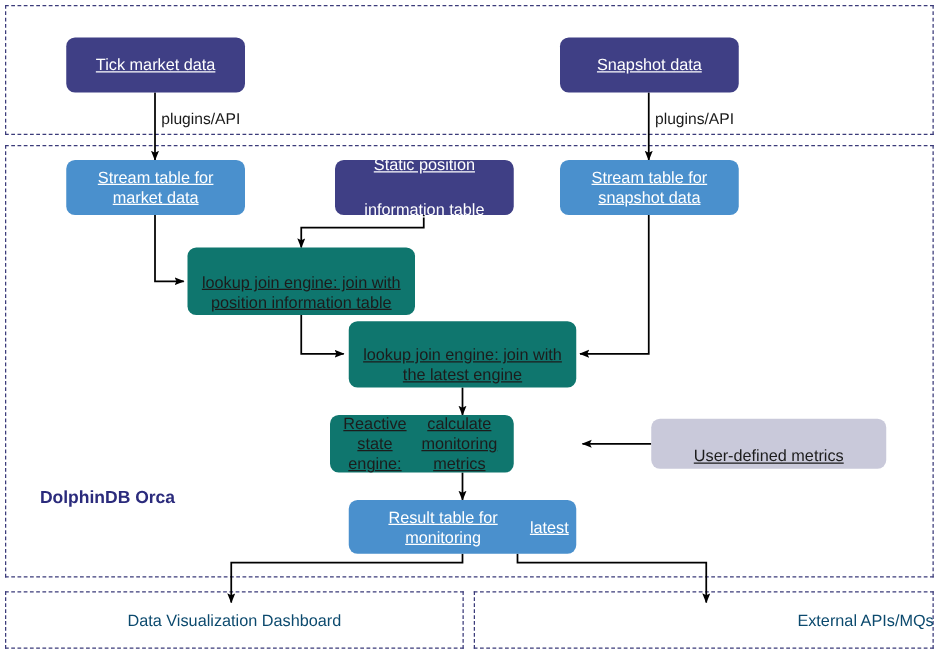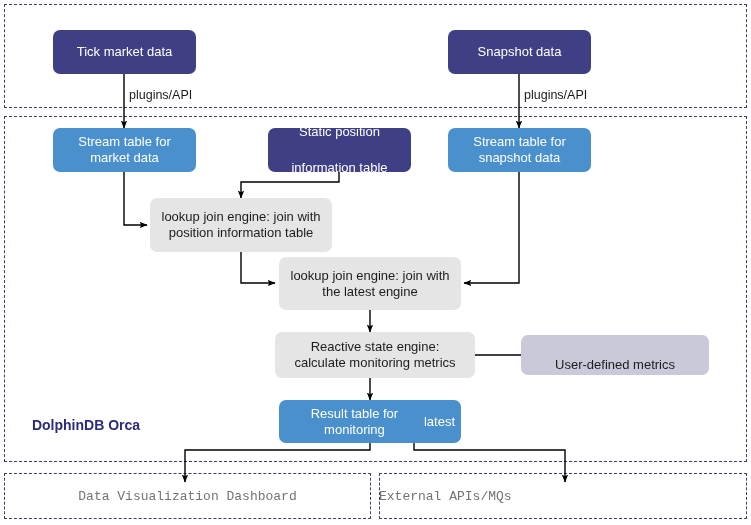--- a/index.html
+++ b/index.html
@@ -35,34 +35,35 @@
     box-sizing: border-box;
     border-radius: 7px;
     display: flex;
     align-items: center;
     justify-content: center;
     text-align: center;
     font-size: 13px;
     line-height: 16px;
     padding: 2px 6px;
   }
-  .node span { display: block; }
+  .node span { display: block; text-decoration: underline; }
   .node.navy {
     background: #3f3f85;
     color: #ffffff;
     font-weight: normal;
   }
   .node.blue {
     background: #4a90cd;
     color: #ffffff;
     justify-content: center;
   }
   .node.orange {
-    background: #e5e5e5;
+    background: #0f766e;
     color: #1c1c1c;
+    justify-content: flex-end;
   }
   .node.lav {
     background: #c9c9da;
     color: #1c1c1c;
     align-items: flex-end;
   }
   .brand {
     position: absolute;
     color: #2b2b7c;
     font-weight: bold;
@@ -71,45 +72,44 @@
     text-align: center;
   }
   .edge-label {
     position: absolute;
     font-size: 12.5px;
     color: #1a1a1a;
     white-space: nowrap;
   }
   .bottom-text {
     position: absolute;
-    color: #737373;
+    color: #0c4a6e;
     font-size: 13px;
     line-height: 16px;
     white-space: nowrap;
-    font-family: Liberation Mono, monospace;
   }
   svg#wires {
     position: absolute;
     left: 0; top: 0;
     width: 751px; height: 525px;
     pointer-events: none;
   }
 </style>
 </head>
 <body>
 
 <div id="stage">
 
   <div class="region" style="left:4px; top:4px; width:743px; height:104px;"></div>
   <div class="region" style="left:4px; top:116px; width:743px; height:346px;"></div>
   <div class="region" style="left:4px; top:473px; width:367px; height:46px;"></div>
   <div class="region" style="left:379px; top:473px; width:368px; height:46px;"></div>
 
 
-  <div class="brand" style="left:26px; top:416px; width:120px;">
+  <div class="brand" style="left:26px; top:388px; width:120px;">
     <span>DolphinDB</span>
     <span>Orca</span>
   </div>
 
   <svg id="wires" viewBox="0 0 751 525">
     <defs>
       <marker id="ah" markerWidth="9" markerHeight="9" refX="7.4" refY="3.2" orient="auto" markerUnits="userSpaceOnUse">
         <path d="M0,0 L8,3.2 L0,6.4 L1.6,3.2 z" fill="#000000"></path>
       </marker>
     </defs>
@@ -165,33 +165,33 @@
   <div class="node orange" style="left:150px; top:198px; width:182px; height:54px; flex-direction:column;">
     <span>lookup join engine: join with</span>
     <span>position information table</span>
   </div>
 
   <div class="node orange" style="left:279px; top:257px; width:182px; height:53px; flex-direction:column;">
     <span>lookup join engine: join with</span>
     <span>the latest engine</span>
   </div>
 
-  <div class="node orange" style="left:275px; top:332px; width:200px; height:46px; flex-direction:column;">
+  <div class="node orange" style="left:264px; top:332px; width:147px; height:46px; ">
     <span>Reactive state engine:</span>
     <span>calculate monitoring metrics</span>
   </div>
 
   <div class="node lav" style="left:521px; top:335px; width:188px; height:40px;">
     <span>User-defined metrics</span>
   </div>
 
   <div class="node blue" style="left:279px; top:400px; width:182px; height:43px; flex-direction:row;">
     <span>Result table for monitoring</span>
     <span>latest</span>
   </div>
 
   <div class="edge-label" style="left:129px; top:88px;">plugins/API</div>
   <div class="edge-label" style="left:524px; top:88px;">plugins/API</div>
 
   <div class="bottom-text" style="left:0px; top:489px; width:375px; text-align:center;">Data Visualization Dashboard</div>
-  <div class="bottom-text" style="left:379px; top:489px; width:368px; text-align:left;">External APIs/MQs</div>
+  <div class="bottom-text" style="left:379px; top:489px; width:368px; text-align:right;">External APIs/MQs</div>
 
 </div>
 
 </body></html>

